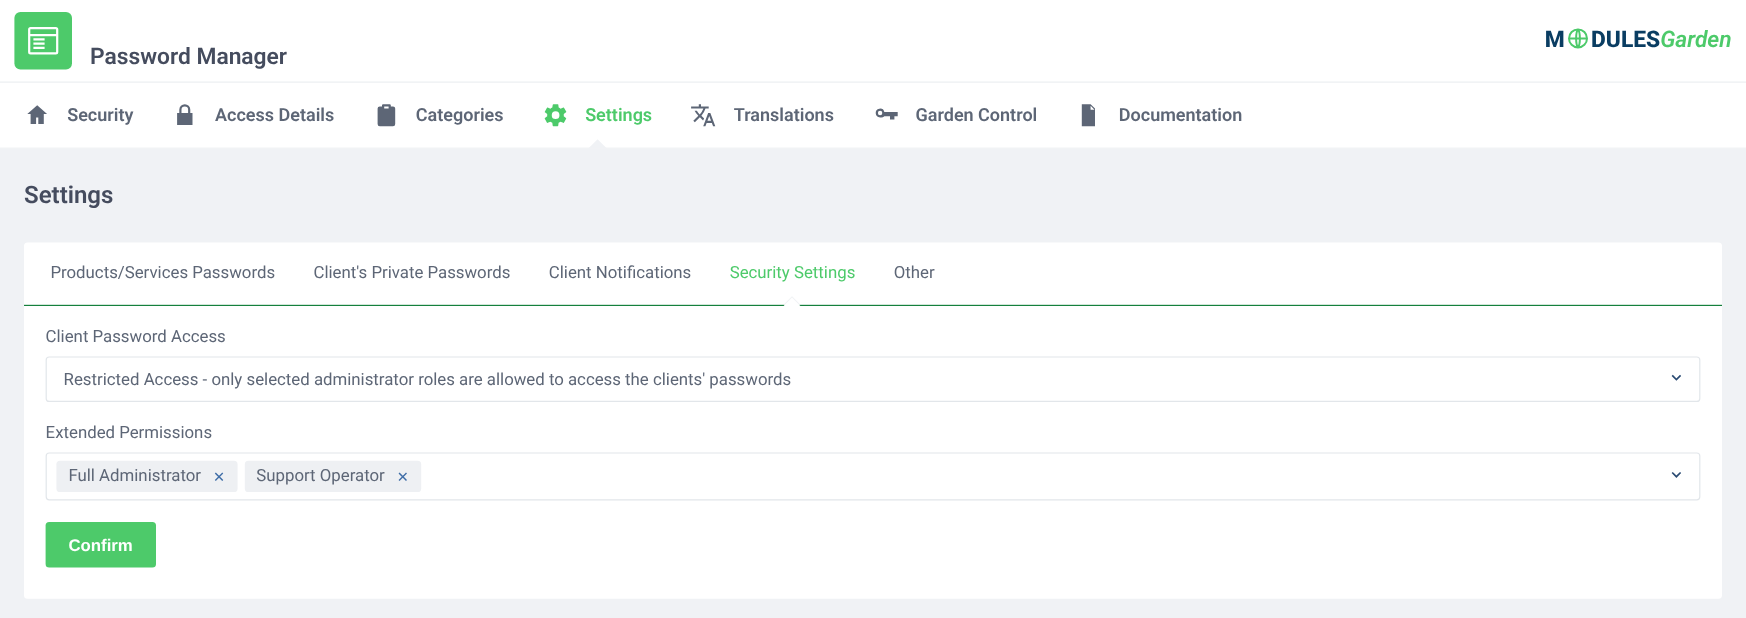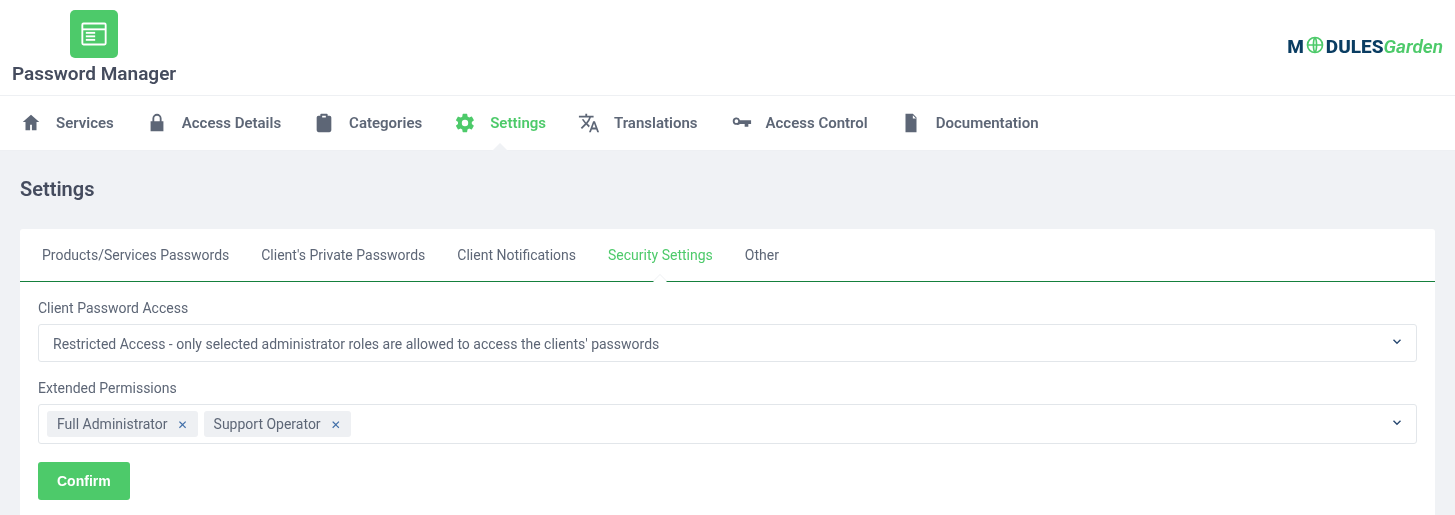--- a/index.html
+++ b/index.html
@@ -1,18 +1,18 @@
 <!DOCTYPE html>
 <html><head>
 <meta charset="utf-8">
 <style>
 * { box-sizing: border-box; margin: 0; padding: 0; }
 body { font-family: -apple-system, BlinkMacSystemFont, "Segoe UI", Roboto, Arial, sans-serif; background: #f0f2f5; color: #4a5568; width: 1455px; }
 .header { display: flex; align-items: center; justify-content: space-between; background: #fff; padding: 10px 12px; }
-.header-left { display: flex; align-items: center; gap: 4px; flex-direction: column; }
+.header-left { display: flex; align-items: flex-end; gap: 15px; }
 .logo-box { width: 48px; height: 48px; background: #4dca6a; border-radius: 5px; display: flex; align-items: center; justify-content: center; }
 .app-title { font-size: 19px; font-weight: 600; color: #454c5e; }
 .brand { font-size: 19px; font-weight: 800; }
 .brand .m { color: #0a3d62; }
 .brand .garden { color: #4dca6a; font-style: italic; font-weight: 600; }
 .navbar { display: flex; align-items: center; background: #fff; border-top: 1px solid #eef0f3; border-bottom: 1px solid #eef0f3; padding: 0 4px; gap: 0; }
 .nav-item { display: flex; align-items: center; gap: 14px; padding: 16px 16px; color: #5d6676; font-size: 15px; font-weight: 600; cursor: pointer; position: relative; }
 .nav-item.active { color: #4dca6a; }
 .nav-item .icon { color: #5d6676; display: flex; }
 .nav-item.active .icon { color: #4dca6a; }
@@ -63,21 +63,21 @@
   </div>
 </div>
 
 <div class="navbar">
   <div class="nav-item">
     <span class="icon">
       <svg class="icon-svg" viewBox="0 0 24 24" fill="currentColor">
           <path d="M12 3l9 8h-3v9h-5v-6h-2v6H6v-9H3z"></path>
         </svg>
     </span>
-    <span>Services</span>
+    <span>Security</span>
   </div>
   <div class="nav-item">
     <span class="icon">
       <svg class="icon-svg" viewBox="0 0 24 24" fill="currentColor">
           <path d="M17 10V7a5 5 0 0 0-10 0v3H5v11h14V10h-2zm-8-3a3 3 0 1 1 6 0v3H9V7z"></path>
         </svg>
     </span>
     <span>Access Details</span>
   </div>
   <div class="nav-item">
@@ -103,21 +103,21 @@
         </svg>
     </span>
     <span>Translations</span>
   </div>
   <div class="nav-item">
     <span class="icon">
       <svg class="icon-svg" viewBox="0 0 24 24" fill="currentColor">
           <path d="M7 14a4 4 0 1 1 3.87-5H23v4h-3v3h-4v-3h-5.13A4 4 0 0 1 7 14zm0-2a2 2 0 1 0-2-2 2 2 0 0 0 2 2z"></path>
         </svg>
     </span>
-    <span>Access Control</span>
+    <span>Garden Control</span>
   </div>
   <div class="nav-item">
     <span class="icon">
       <svg class="icon-svg" viewBox="0 0 24 24" fill="currentColor">
           <path d="M6 2h8l4 4v16H6V2zm8 1.5V7h3.5L14 3.5zM8 11h8v2H8v-2zm0 4h8v2H8v-2z"></path>
         </svg>
     </span>
     <span>Documentation</span>
   </div>
 </div>

